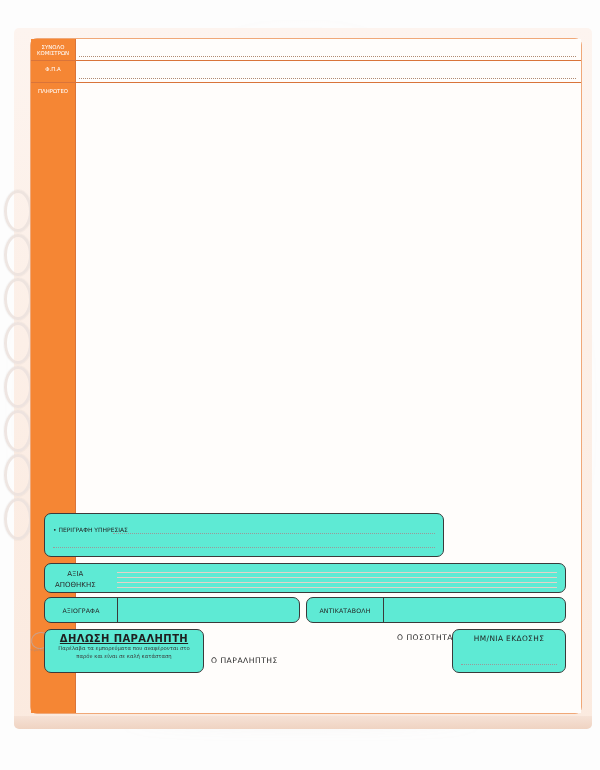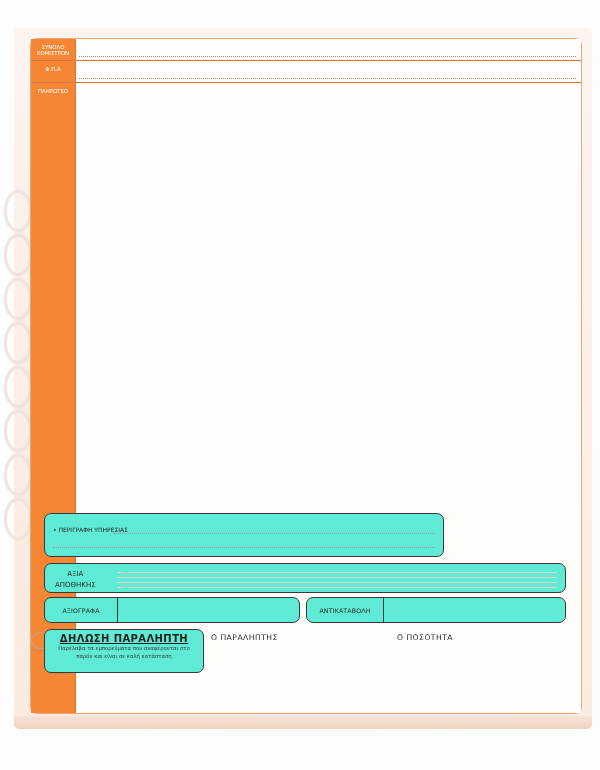--- a/index.html
+++ b/index.html
@@ -404,21 +404,25 @@
       <div class="stamp">
         <div class="ring"></div>
         <div class="cap">τιμολόγιο</div>
       </div>
 
       <div class="box" id="declaration">
         <div class="ttl">ΔΗΛΩΣΗ  ΠΑΡΑΛΗΠΤΗ</div>
         <div class="bd">Παρέλαβα τα εμπορεύματα που αναφέρονται στο παρόν και είναι σε καλή κατάσταση</div>
       </div>
 
-      <span class="sig-lbl" style="left:180px;top:594px;">Ο  ΠΑΡΑΛΗΠΤΗΣ</span>
+      <span class="sig-lbl" style="left:180px;top:617px;">Ο  ΠΑΡΑΛΗΠΤΗΣ</span>
 
 
       <span class="sig-lbl" style="left:366px;top:594px;">Ο  ΠΟΣΟΤΗΤΑ</span>
 
+      <div class="box" id="hmnia-ekdosis">
+        <div class="datebox-ttl">ΗΜ/ΝΙΑ  ΕΚΔΟΣΗΣ</div>
+        <div class="datebox-dots"></div>
+      </div>
 
     </div>
   </div>
 </div>
 
 </body></html>

